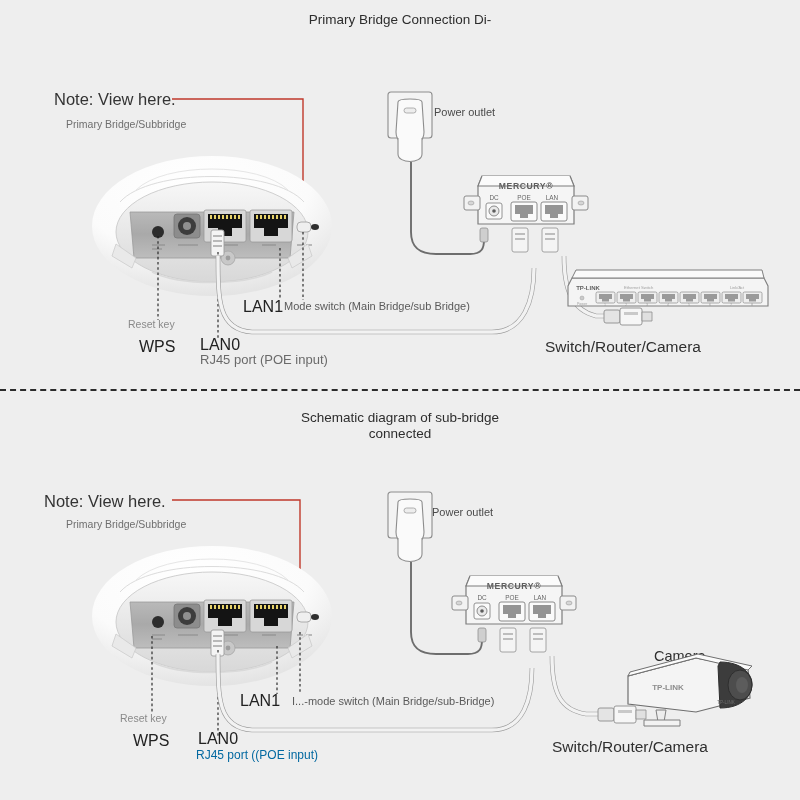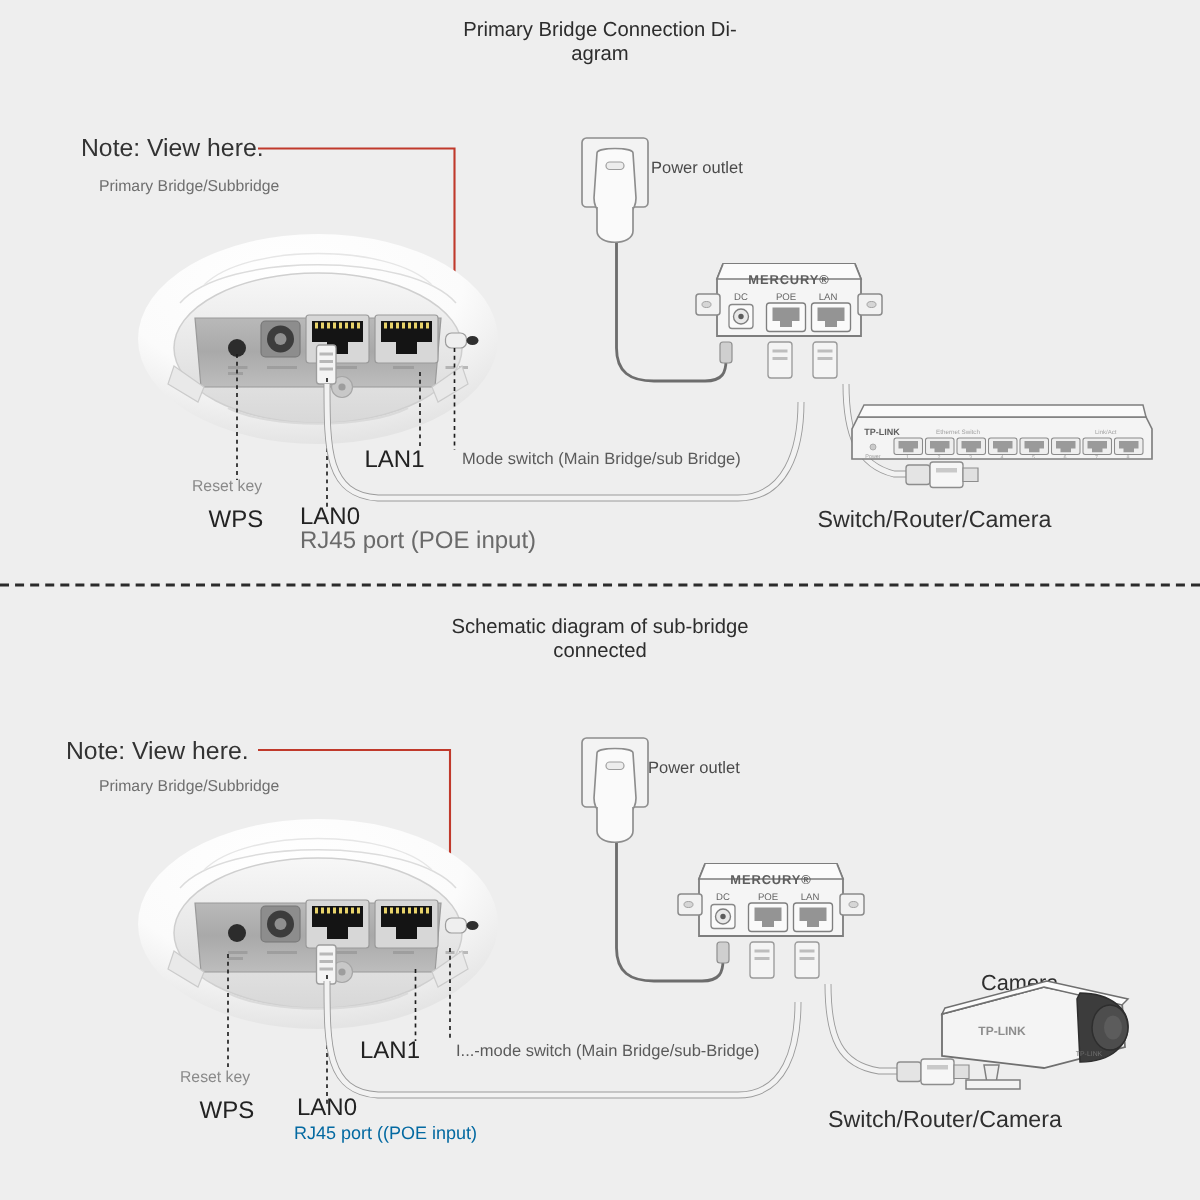--- a/index.html
+++ b/index.html
@@ -50,21 +50,20 @@
 </style>
 </head>
 <body>
 
 <div class="divider"></div>
 
 <div class="panel" id="panel-top">
 
   <div class="title" style="left:240px;top:12px;width:320px;">
     <div>Primary Bridge Connection Di-</div>
-    <div>agram</div>
   </div>
 
 
   <div class="lbl lbl-viewhere" style="left:54px;top:90px;">Note: View here.</div>
   <div class="lbl lbl-bridgename" style="left:66px;top:118px;">Primary Bridge/Subbridge</div>
 
   <svg style="left:0;top:0;width:800px;height:390px;">
     <path class="redline" d="M172,99 H303 V212"></path>
     <path d="M303,224 l-4.6,-12 h9.2 z" fill="#c0392b" stroke="none"></path>
   </svg>
@@ -165,23 +164,23 @@
   </svg>
 
   <svg style="left:0;top:0;width:800px;height:390px;">
     <path class="cableedge" d="M218,256 C218,300 218,330 252,332 H492 C524,332 534,300 534,268"></path>
     <path class="cable" d="M218,256 C218,300 218,330 252,332 H492 C524,332 534,300 534,268"></path>
   </svg>
 
   <div class="lbl lbl-small-grey" style="left:128px;top:318px;">Reset key</div>
   <div class="lbl lbl-big" style="left:139px;top:338px;">WPS</div>
   <div class="lbl lbl-big" style="left:200px;top:336px;">LAN0</div>
-  <div class="lbl lbl-small" style="left:200px;top:352px;color:#6a6a6a;font-size:16px;">RJ45 port (POE input)</div>
+  <div class="lbl lbl-small" style="left:200px;top:352px;color:#6a6a6a;font-size:13px;">RJ45 port (POE input)</div>
   <div class="lbl lbl-big" style="left:243px;top:298px;">LAN1</div>
-  <div class="lbl lbl-small" style="left:308px;top:300px;color:#5a5a5a;">Mode switch (Main Bridge/sub Bridge)</div>
+  <div class="lbl lbl-small" style="left:284px;top:300px;color:#5a5a5a;">Mode switch (Main Bridge/sub Bridge)</div>
 
   <svg style="left:384px;top:92px;width:60px;height:72px;">
     <rect x="4" y="0" width="44" height="46" rx="3" fill="#f3f3f3" stroke="#8d8d8d" stroke-width="1.1"></rect>
     <path d="M14,10 C14,6 38,6 38,10 L40,40 C40,58 12,58 12,40 Z" fill="#fafafa" stroke="#8d8d8d" stroke-width="1.1"></path>
     <rect x="20" y="16" width="12" height="5" rx="2.5" fill="#ededed" stroke="#9e9e9e" stroke-width="0.8"></rect>
     <path d="M14,46 L14,62 C14,72 38,72 38,62 L38,46" fill="#fafafa" stroke="#8d8d8d" stroke-width="1.1"></path>
   </svg>
   <div class="lbl lbl-device" style="left:434px;top:106px;">Power outlet</div>
 
   <svg style="left:0;top:0;width:800px;height:390px;">
@@ -362,21 +361,21 @@
   <svg style="left:0;top:0;width:800px;height:408px;">
     <path class="cableedge" d="M218,262 C218,306 218,336 252,338 H492 C524,338 532,306 532,276"></path>
     <path class="cable" d="M218,262 C218,306 218,336 252,338 H492 C524,338 532,306 532,276"></path>
   </svg>
 
   <div class="lbl lbl-small-grey" style="left:120px;top:320px;">Reset key</div>
   <div class="lbl lbl-big" style="left:133px;top:340px;">WPS</div>
   <div class="lbl lbl-big" style="left:198px;top:338px;">LAN0</div>
   <div class="lbl lbl-small" style="left:196px;top:356px;color:#0369a1;font-size:12px;">RJ45 port ((POE input)</div>
   <div class="lbl lbl-big" style="left:240px;top:300px;">LAN1</div>
-  <div class="lbl lbl-small" style="left:304px;top:303px;color:#5a5a5a;">I...-mode switch (Main Bridge/sub-Bridge)</div>
+  <div class="lbl lbl-small" style="left:292px;top:303px;color:#5a5a5a;">I...-mode switch (Main Bridge/sub-Bridge)</div>
 
   <svg style="left:384px;top:100px;width:60px;height:72px;">
     <rect x="4" y="0" width="44" height="46" rx="3" fill="#f3f3f3" stroke="#8d8d8d" stroke-width="1.1"></rect>
     <path d="M14,10 C14,6 38,6 38,10 L40,40 C40,58 12,58 12,40 Z" fill="#fafafa" stroke="#8d8d8d" stroke-width="1.1"></path>
     <rect x="20" y="16" width="12" height="5" rx="2.5" fill="#ededed" stroke="#9e9e9e" stroke-width="0.8"></rect>
     <path d="M14,46 L14,62 C14,72 38,72 38,62 L38,46" fill="#fafafa" stroke="#8d8d8d" stroke-width="1.1"></path>
   </svg>
   <div class="lbl lbl-device" style="left:432px;top:114px;">Power outlet</div>
 
   <svg style="left:0;top:0;width:800px;height:408px;">

